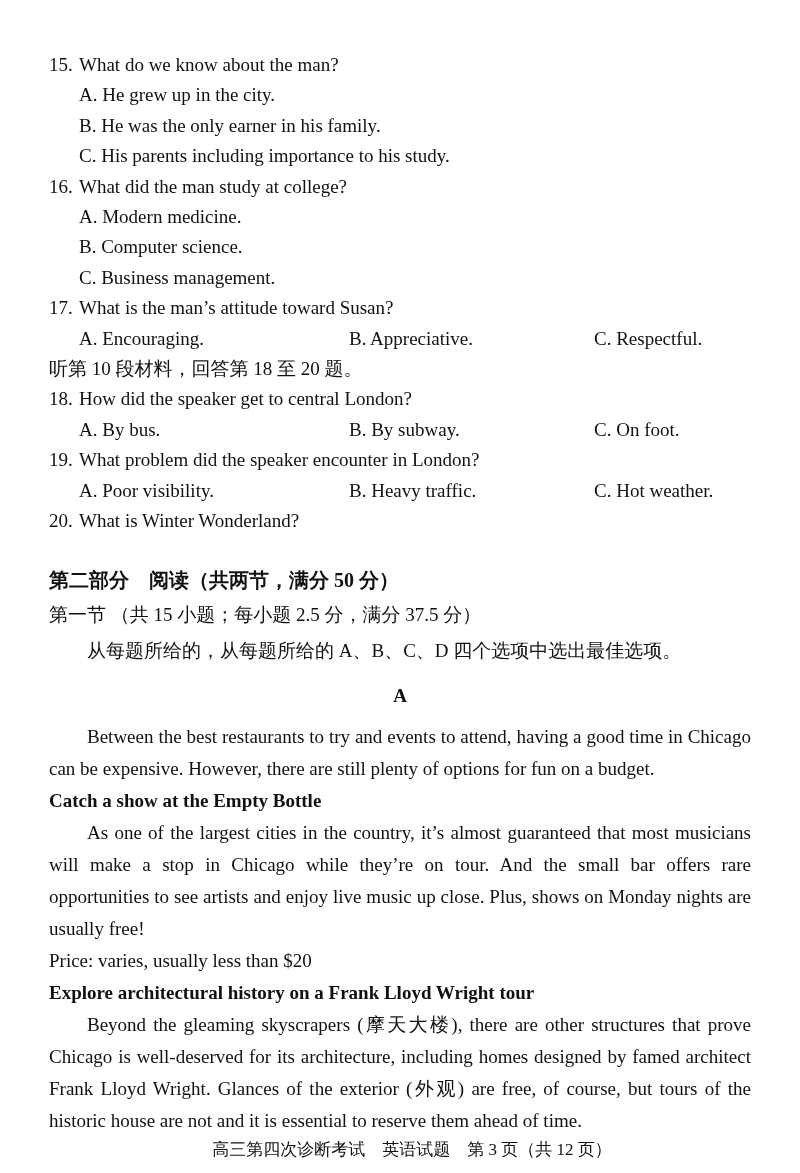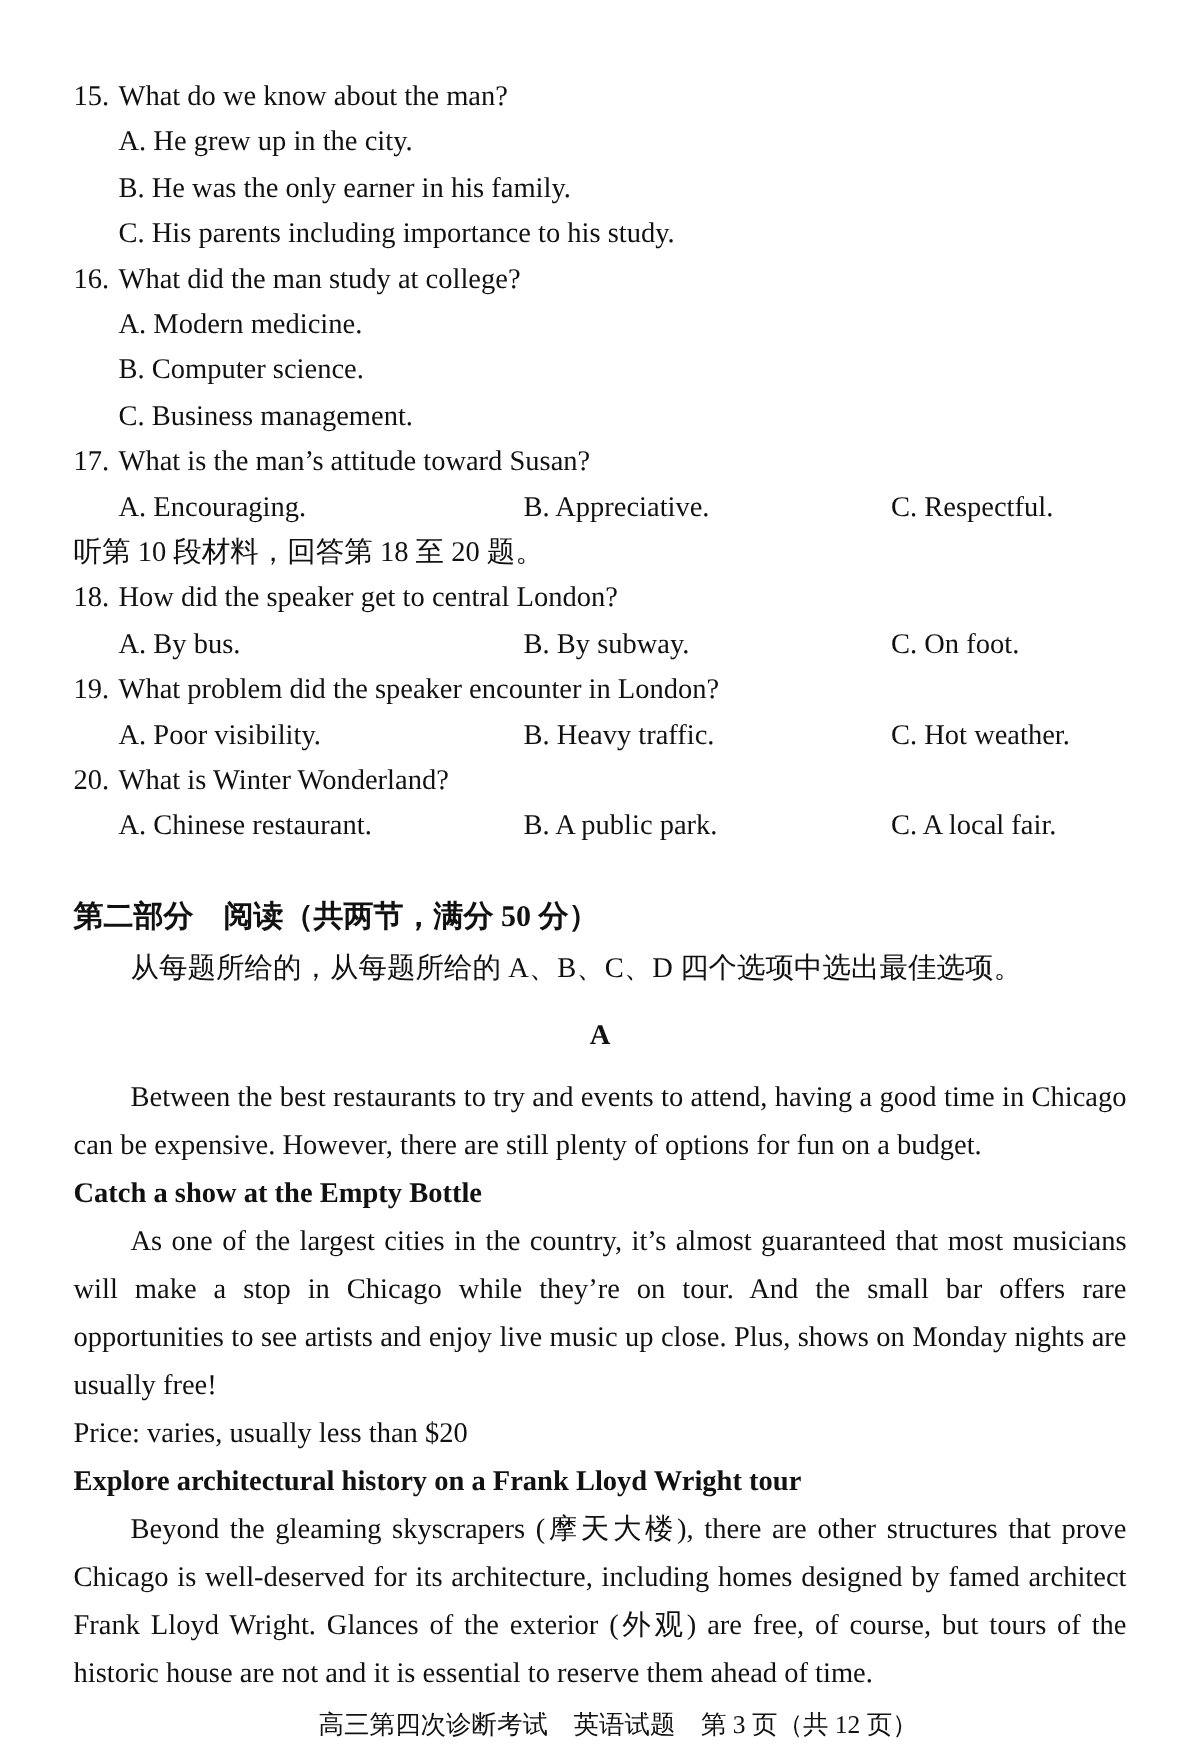--- a/index.html
+++ b/index.html
@@ -140,28 +140,24 @@
     <div class="line q-line"><span class="q-num">19.</span><span>What problem did the speaker encounter in London?</span></div>
     <div class="opt-row">
       <span class="col-a">A. Poor visibility.</span>
       <span class="col-b">B. Heavy traffic.</span>
       <span class="col-c">C. Hot weather.</span>
     </div>
   </div>
 
   <div class="q-block">
     <div class="line q-line"><span class="q-num">20.</span><span>What is Winter Wonderland?</span></div>
-    <div class="opt-row">
-      <span class="col-a">A. Chinese restaurant.</span>
-      <span class="col-b">B. A public park.</span>
-      <span class="col-c">C. A local fair.</span>
-    </div>
   </div>
 
   <div class="part-header">第二部分　阅读（共两节，满分 50 分）</div>
+  <div class="section-line">第一节 （共 15 小题；每小题 2.5 分，满分 37.5 分）</div>
   <div class="instruction-line">从每题所给的，从每题所给的 A、B、C、D 四个选项中选出最佳选项。</div>
 
   <div class="passage-label">A</div>
 
   <p class="para">Between the best restaurants to try and events to attend, having a good time in Chicago can be expensive. However, there are still plenty of options for fun on a budget.</p>
   <p class="subheading">Catch a show at the Empty Bottle</p>
   <p class="para">As one of the largest cities in the country, it’s almost guaranteed that most musicians will make a stop in Chicago while they’re on tour. And the small bar offers rare opportunities to see artists and enjoy live music up close. Plus, shows on Monday nights are usually free!</p>
   <p class="para-noindent">Price: varies, usually less than $20</p>
   <p class="subheading">Explore architectural history on a Frank Lloyd Wright tour</p>
   <p class="para">Beyond the gleaming skyscrapers (摩天大楼), there are other structures that prove Chicago is well-deserved for its architecture, including homes designed by famed architect Frank Lloyd Wright. Glances of the exterior (外观) are free, of course, but tours of the historic house are not and it is essential to reserve them ahead of time.</p>

